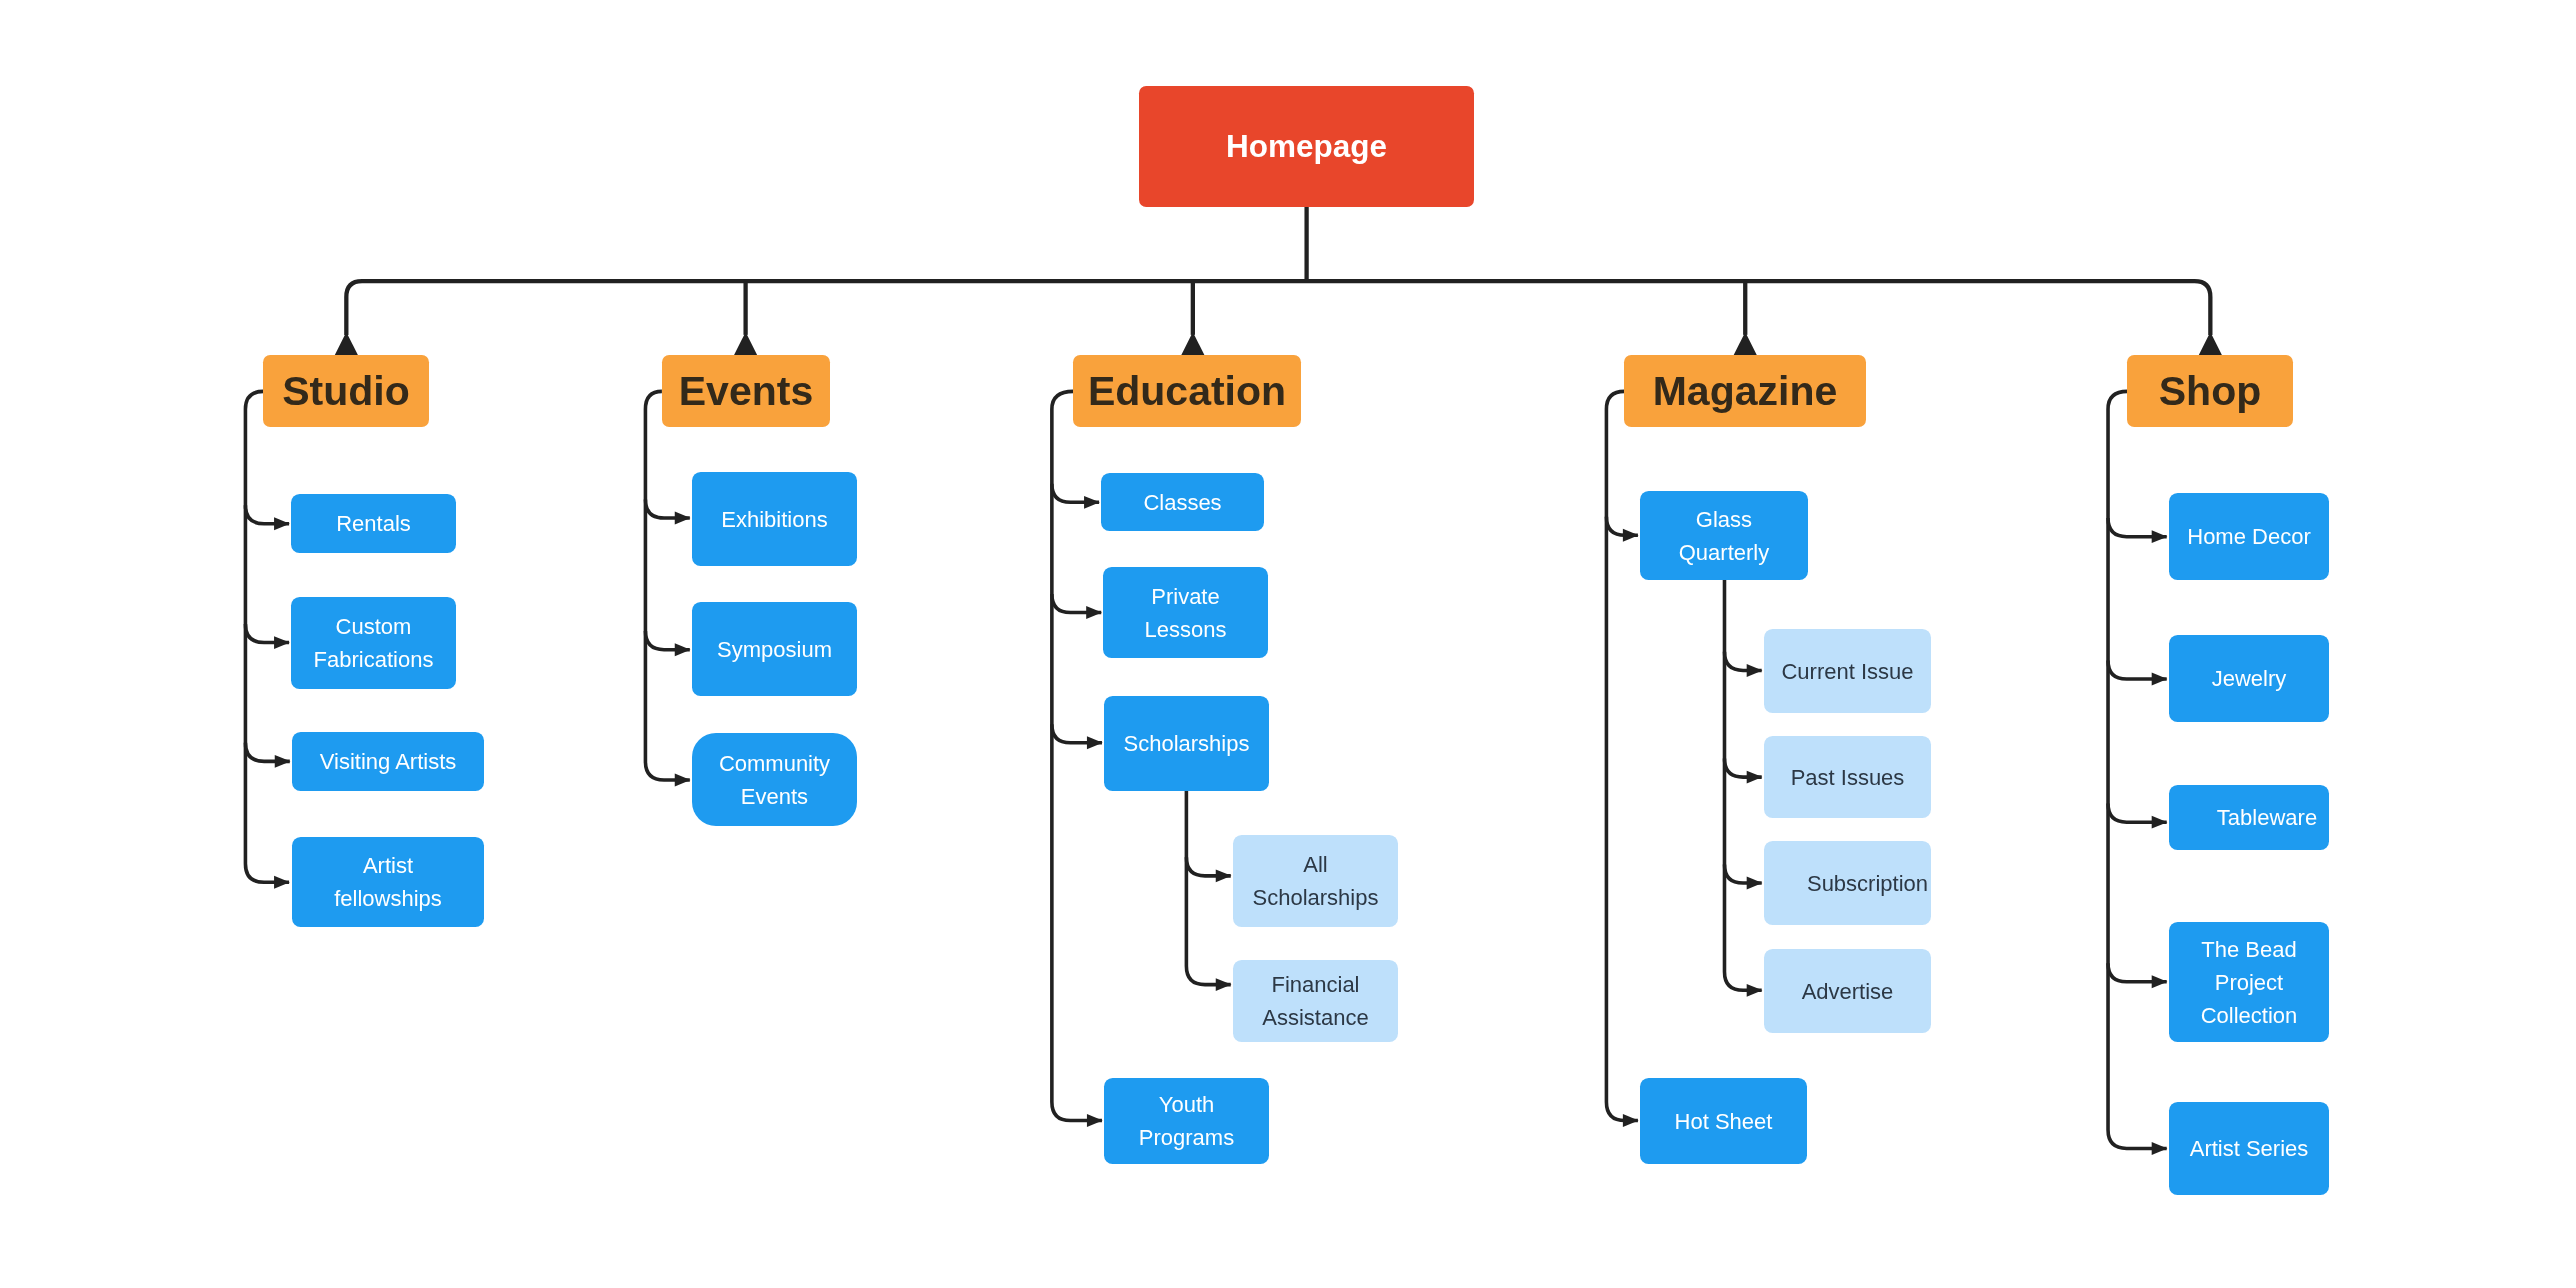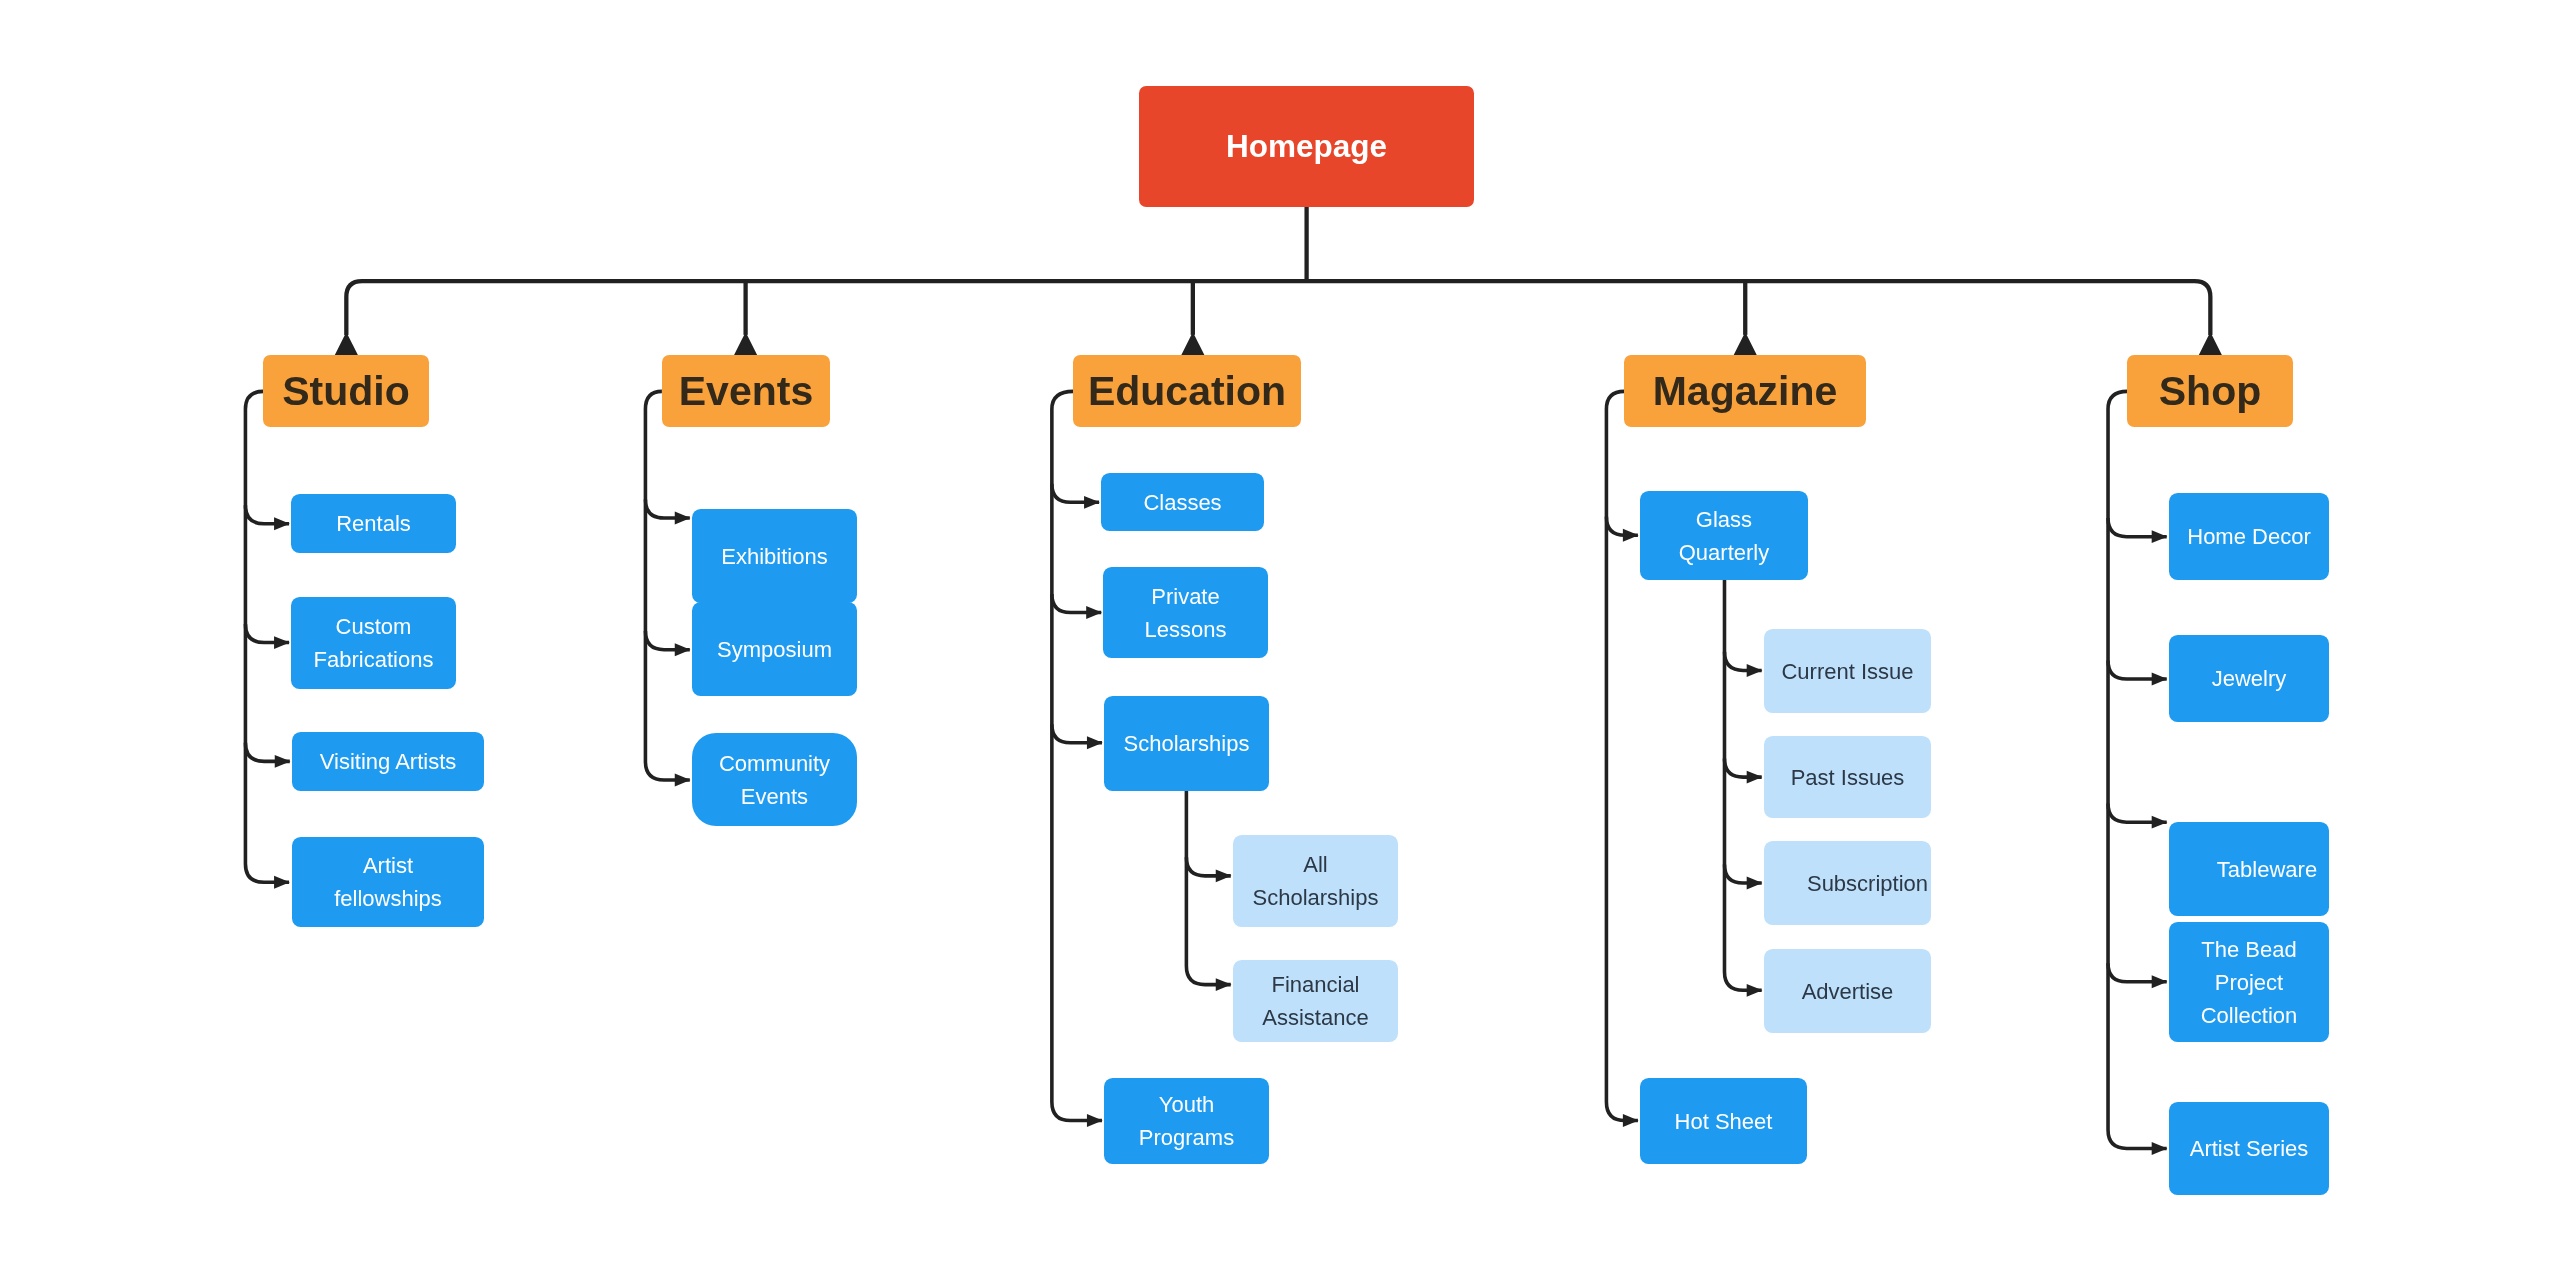--- a/index.html
+++ b/index.html
@@ -113,21 +113,21 @@
   <div class="node section" style="left:1624px; top:355px; width:242px; height:72px;">Magazine</div>
   <div class="node section" style="left:2127px; top:355px; width:166px; height:72px;">Shop</div>
 
   <div class="node page" style="left:291px; top:494px; width:165px; height:59px;">Rentals</div>
   <div class="node page" style="left:291px; top:597px; width:165px; height:92px;">Custom
 Fabrications</div>
   <div class="node page" style="left:292px; top:732px; width:192px; height:59px;">Visiting Artists</div>
   <div class="node page" style="left:292px; top:837px; width:192px; height:90px;">Artist
 fellowships</div>
 
-  <div class="node page" style="left:692px; top:472px; width:165px; height:94px;margin-top:37px;">Exhibitions</div>
+  <div class="node page" style="left:692px; top:472px; width:165px; height:94px;">Exhibitions</div>
   <div class="node page" style="left:692px; top:602px; width:165px; height:94px;">Symposium</div>
   <div class="node page" style="left:692px; top:733px; width:165px; height:93px;border-radius:24px;">Community
 Events</div>
 
   <div class="node page" style="left:1101px; top:473px; width:163px; height:58px;">Classes</div>
   <div class="node page" style="left:1103px; top:567px; width:165px; height:91px;">Private
 Lessons</div>
   <div class="node page" style="left:1104px; top:696px; width:165px; height:95px;">Scholarships</div>
   <div class="node subpage" style="left:1233px; top:835px; width:165px; height:92px;">All
 Scholarships</div>
@@ -139,20 +139,20 @@
   <div class="node page" style="left:1640px; top:491px; width:168px; height:89px;">Glass
 Quarterly</div>
   <div class="node subpage" style="left:1764px; top:629px; width:167px; height:84px;">Current Issue</div>
   <div class="node subpage" style="left:1764px; top:736px; width:167px; height:82px;">Past Issues</div>
   <div class="node subpage" style="left:1764px; top:841px; width:167px; height:84px;padding-left:40px;">Subscription</div>
   <div class="node subpage" style="left:1764px; top:949px; width:167px; height:84px;">Advertise</div>
   <div class="node page" style="left:1640px; top:1078px; width:167px; height:86px;">Hot Sheet</div>
 
   <div class="node page" style="left:2169px; top:493px; width:160px; height:87px;">Home Decor</div>
   <div class="node page" style="left:2169px; top:635px; width:160px; height:87px;">Jewelry</div>
-  <div class="node page" style="left:2169px; top:822px; width:160px; height:94px;padding-left:36px;">Tableware</div>
+  <div class="node page" style="left:2169px; top:785px; width:160px; height:65px;padding-left:36px;">Tableware</div>
   <div class="node page" style="left:2169px; top:922px; width:160px; height:120px;">The Bead
 Project
 Collection</div>
   <div class="node page" style="left:2169px; top:1102px; width:160px; height:93px;">Artist Series</div>
 
 </div>
 
 
 </body></html>

